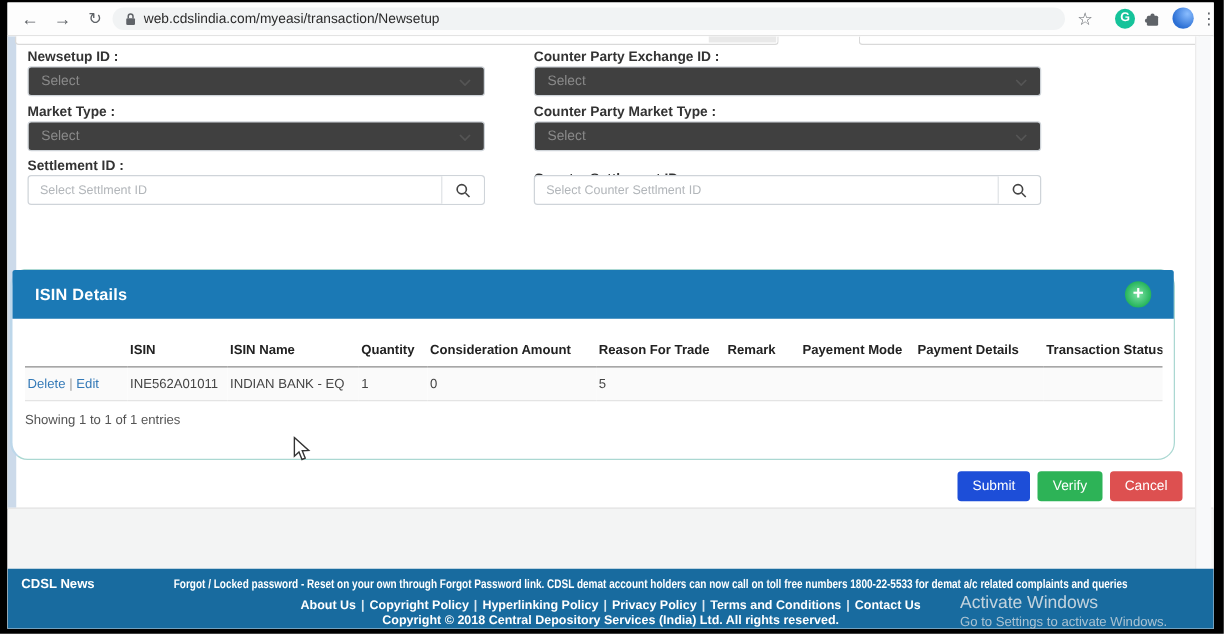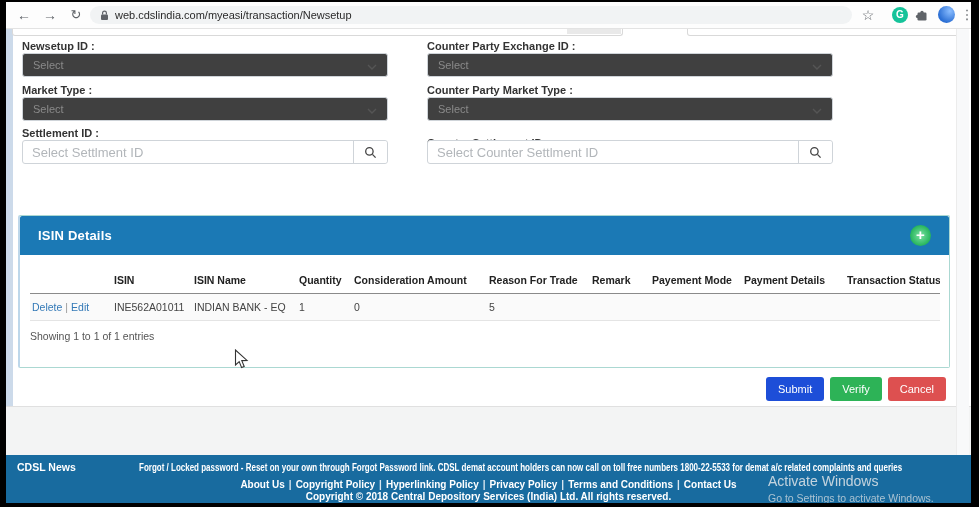--- a/index.html
+++ b/index.html
@@ -23,26 +23,26 @@
   .card { position:absolute; top:0; left:0; right:0; height:377px; background:#fff; border-bottom:1px solid #e0e0e0; }
   .leftband { position:absolute; left:0; top:0; width:7px; height:377px; background:#ccdaea; }
 
   .cutoff { position:absolute; top:0; height:7px; background:#fff; border:1px solid #d9d9d9; border-top:none; border-radius:0 0 3px 3px; box-sizing:border-box; }
   .btn-frag { position:absolute; right:1px; top:0; width:54px; height:5px; background:#e9e9e9; }
 
   .flabel { position:absolute; font-size:11px; font-weight:bold; color:#333; white-space:nowrap; }
   .select-box { position:absolute; height:24px; background:#404040; border:1px solid #cfd4d9; border-radius:3px; box-sizing:border-box; display:flex; align-items:center; justify-content:space-between; padding:0 10px; cursor:pointer; }
   .select-val { font-size:11px; color:#8a8a8a; }
   .inp-group { position:absolute; height:24px; display:flex; border:1px solid #cfd4d9; border-radius:3px; box-sizing:border-box; background:#fff; }
-  .inp-group input { flex:1; min-width:0; border:none; outline:none; background:transparent; padding:0 9px; font-size:13px; font-family:inherit; color:#444; }
+  .inp-group input { flex:1; min-width:0; border:none; outline:none; background:transparent; padding:0 9px; font-size:10px; font-family:inherit; color:#444; }
   .inp-group input::placeholder { color:#b2b6ba; }
   .search-btn { width:33px; border-left:1px solid #cfd4d9; background:#fff; display:flex; align-items:center; justify-content:center; cursor:pointer; border-radius:0 3px 3px 0; }
 
   
-  .panel { position:absolute; left:12px; top:186px; width:932px; height:153px; background:#fff; border:1px solid #abd8d2; border-left:2px solid #bdd7ea; border-radius:2px; box-sizing:border-box; }
+  .panel { position:absolute; left:2px; top:186px; width:932px; height:153px; background:#fff; border:1px solid #abd8d2; border-left:2px solid #bdd7ea; border-radius:14px; box-sizing:border-box; }
   .panel-head { height:39px; background:#1b79b5; border-radius:2px 2px 0 0; position:relative; display:flex; align-items:center; padding:0 18px; }
   .panel-title { color:#fff; font-size:13px; font-weight:bold; letter-spacing:.2px; }
   .add-btn { position:absolute; right:18px; top:9px; width:21px; height:21px; border-radius:50%; background:radial-gradient(circle, #7ce2a4 0%, #23b359 72%); color:#fff; font-size:15px; font-weight:bold; text-align:center; line-height:20px; cursor:pointer; }
 
   .tbl { margin:14px 26px 0 10px; border-collapse:collapse; table-layout:fixed; width:910px; }
   .tbl th { font-size:10.5px; font-weight:bold; color:#222; text-align:left; padding:5px 2px 7px 2px; border-bottom:1px solid #8a8a8a; white-space:nowrap; overflow:hidden; }
   .tbl td { font-size:10.5px; color:#444; padding:7px 2px; border-bottom:1px solid #e4e4e4; background:#fafafa; white-space:nowrap; overflow:hidden; }
   .act a { color:#3379b7; text-decoration:none; font-size:10.5px; cursor:pointer; }
   .act .sep { color:#999; margin:0 3px; }
   .showing { margin:9px 0 0 10px; font-size:10.5px; color:#555; }

